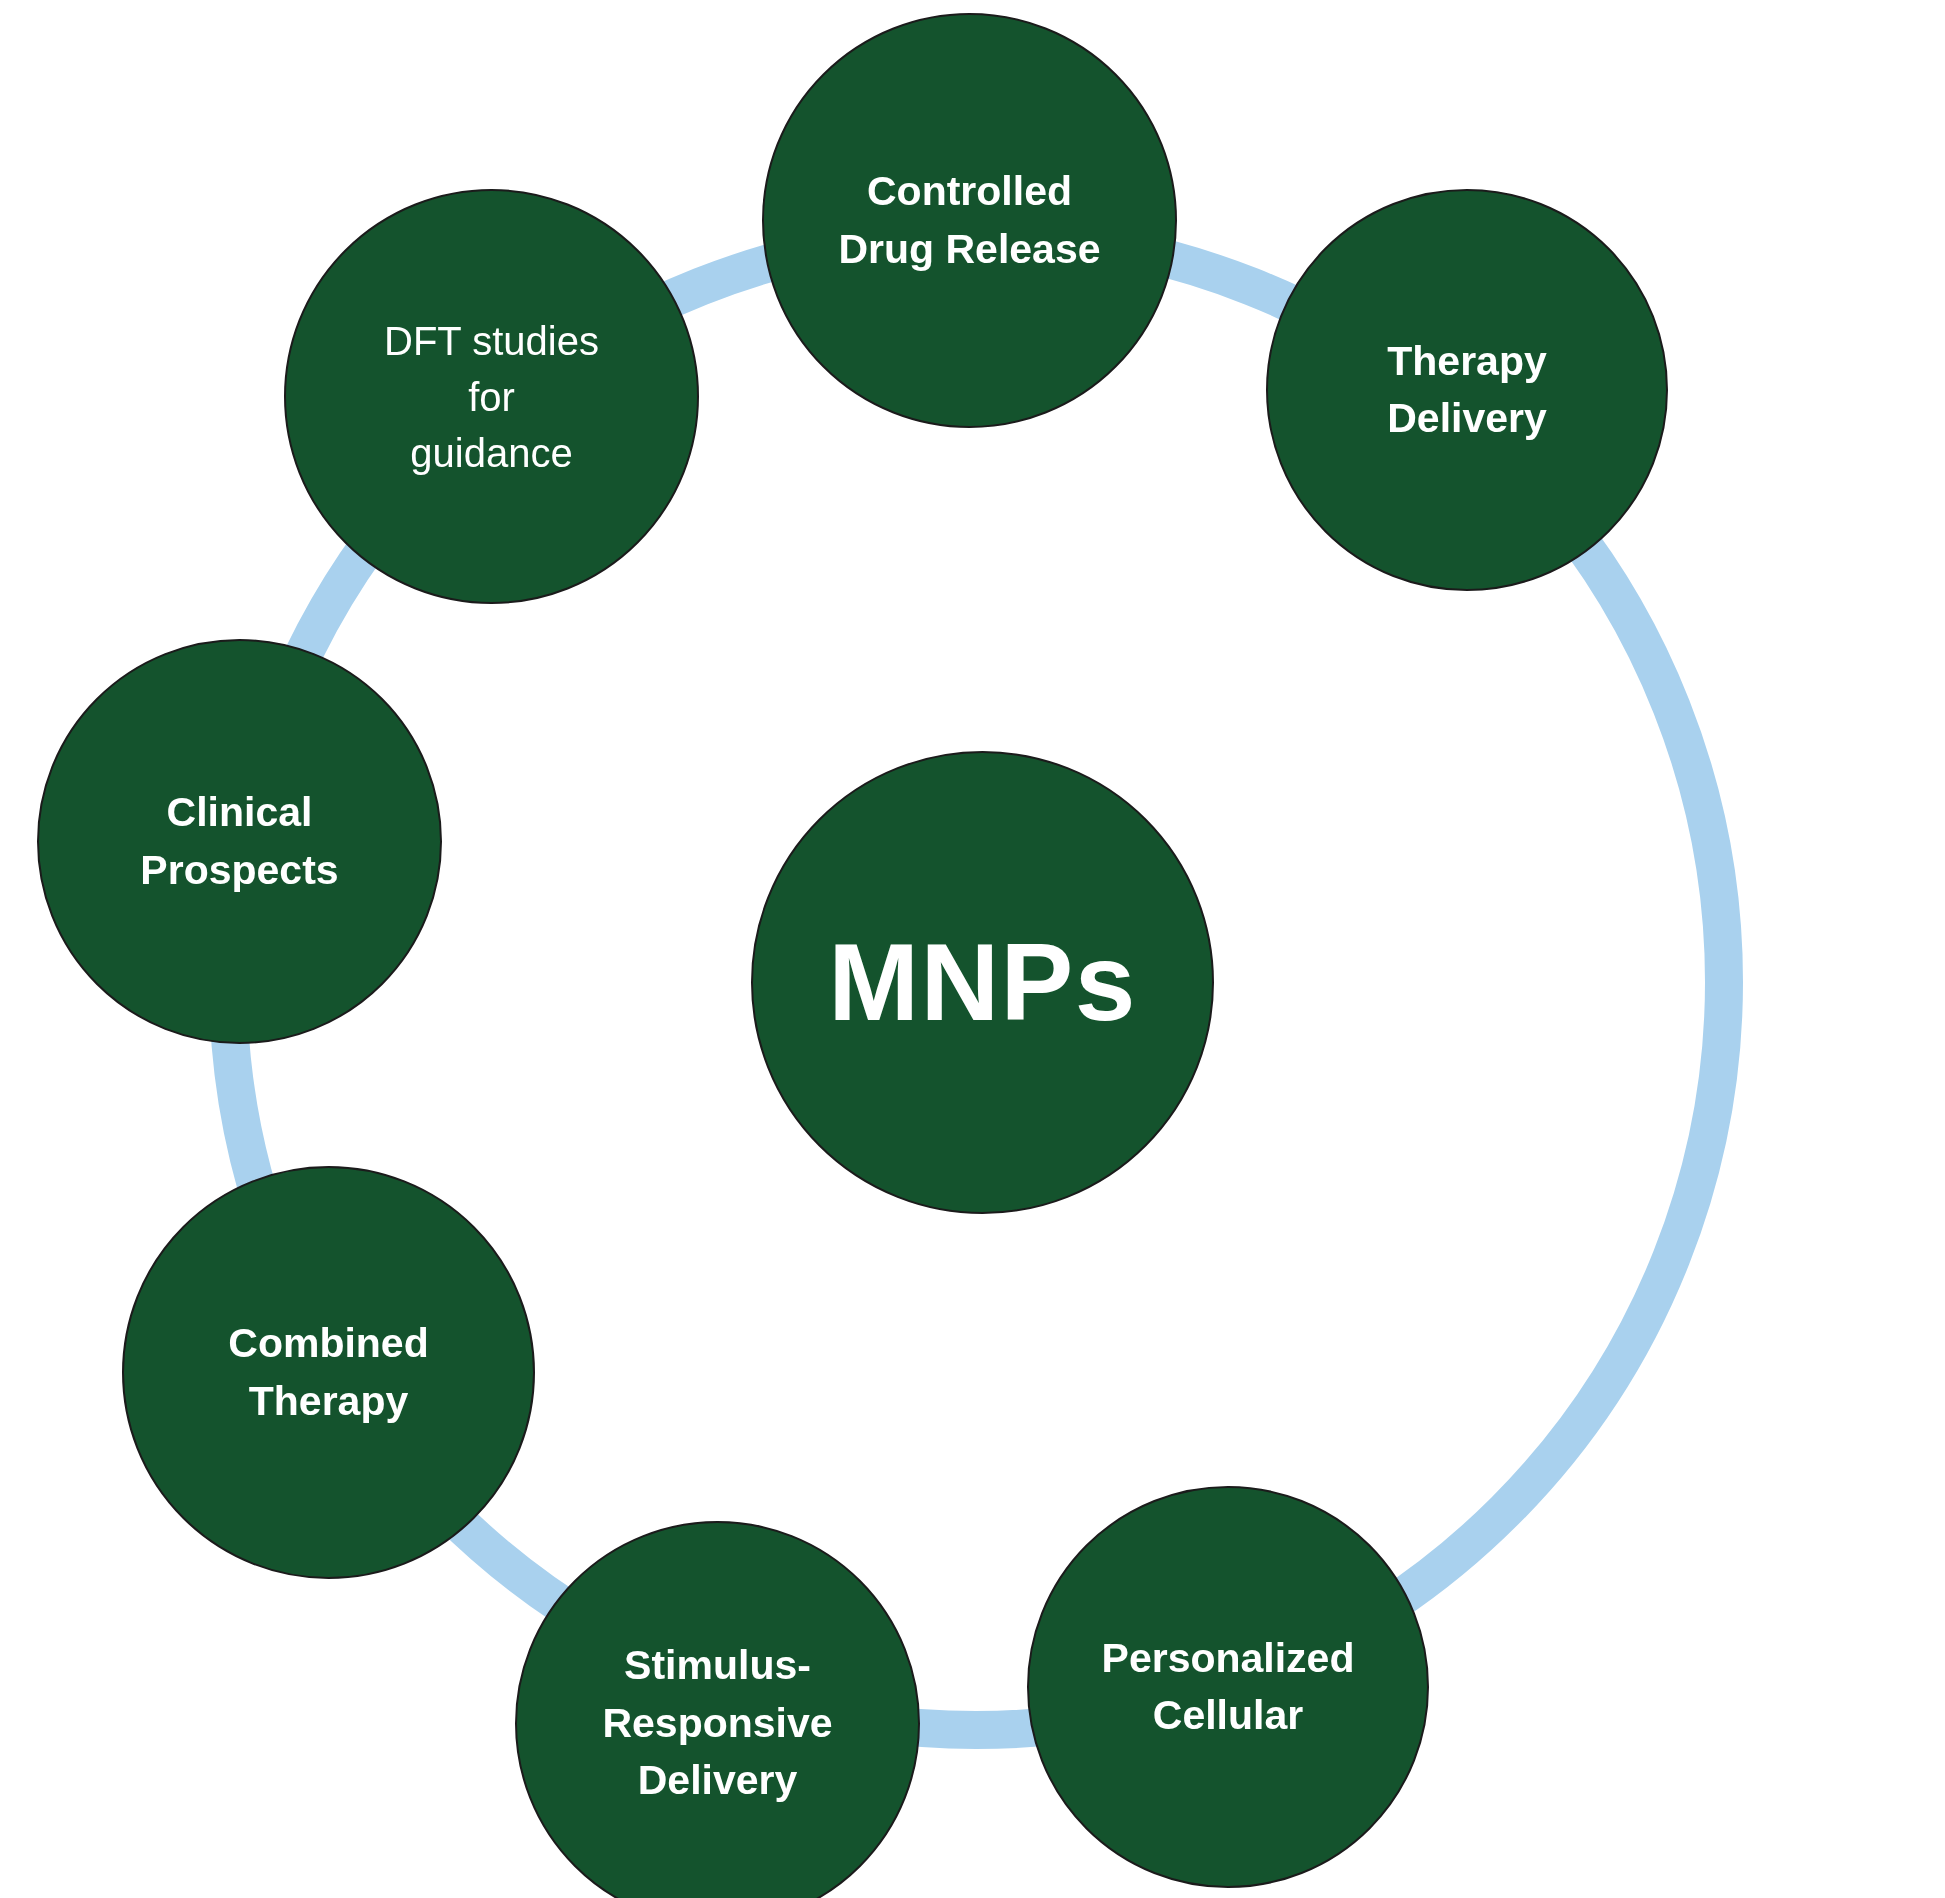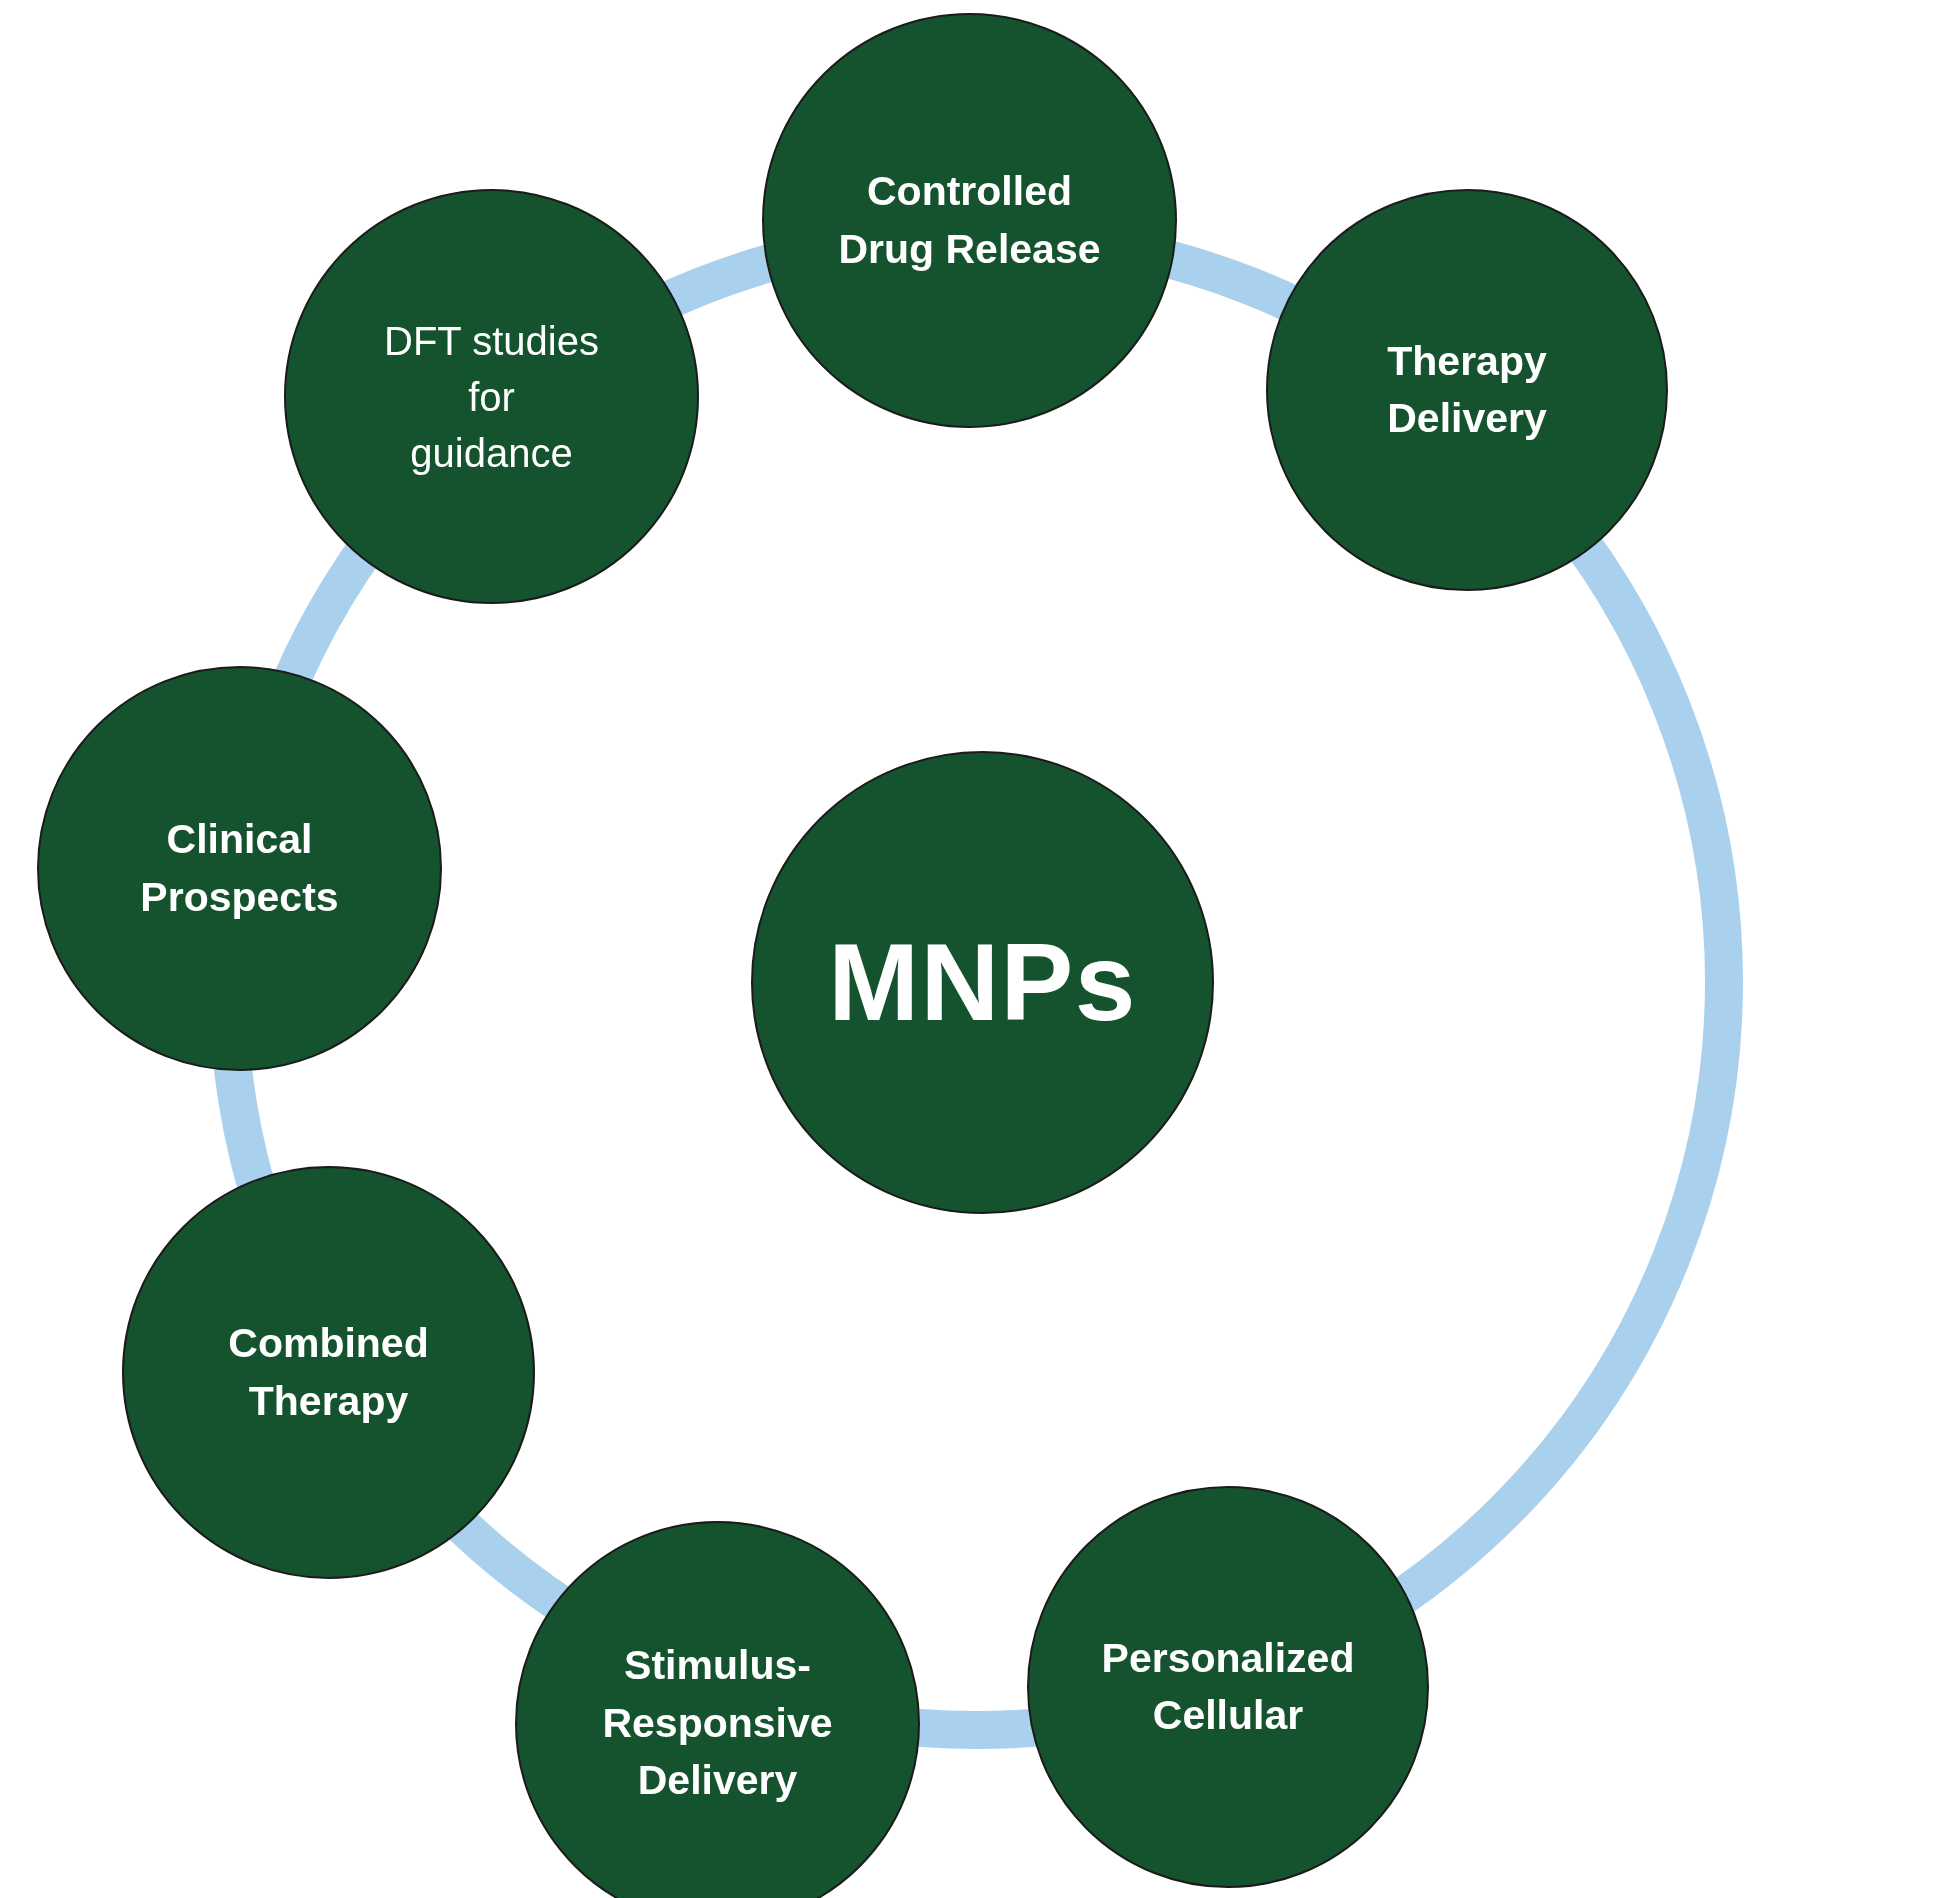--- a/index.html
+++ b/index.html
@@ -53,21 +53,21 @@
     letter-spacing: 1.4px;
   }
   
   .node.n-controlled   { left: 762px; top: 13px;   width: 415px; height: 415px; }
   .node.n-targeted     { left: 1266px; top: 189px;  width: 402px; height: 402px; }
   .node.n-uptake       { left: 1511px; top: 655px;  width: 402px; height: 402px; }
   .node.n-bypassing    { left: 1436px; top: 1171px; width: 402px; height: 402px; }
   .node.n-personalized { left: 1027px; top: 1486px; width: 402px; height: 402px; }
   .node.n-stimulus     { left: 515px;  top: 1521px; width: 405px; height: 405px; }
   .node.n-combined     { left: 122px;  top: 1166px; width: 413px; height: 413px; }
-  .node.n-clinical     { left: 37px;   top: 666px;  width: 405px; height: 405px; }
+  .node.n-clinical     { left: 37px;   top: 639px;  width: 405px; height: 405px; }
   .node.n-dft          { left: 284px;  top: 189px;  width: 415px; height: 415px;
                          font-weight: 400; font-size: 40px; }
 </style>
 </head>
 <body>
 
 <div class="canvas">
 
   <div class="ring"></div>
 

